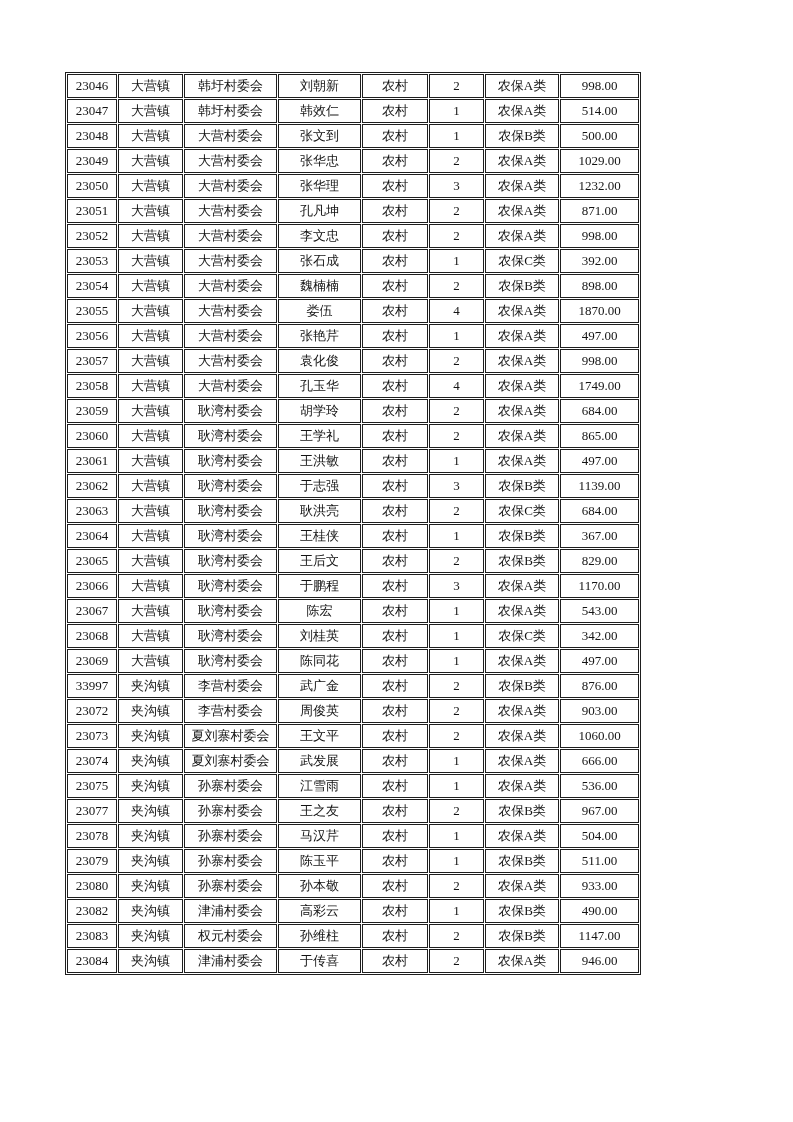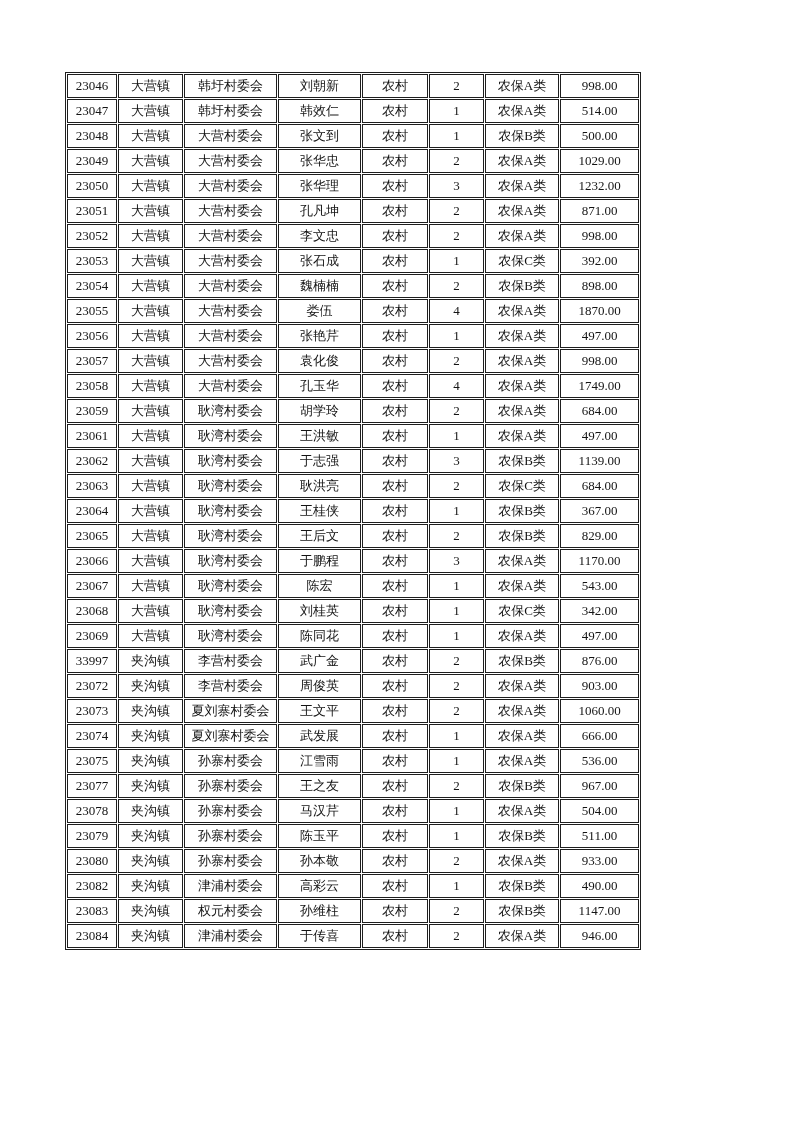--- a/index.html
+++ b/index.html
@@ -199,20 +199,30 @@
           <td>23059</td>
           <td>大营镇</td>
           <td>耿湾村委会</td>
           <td>胡学玲</td>
           <td>农村</td>
           <td>2</td>
           <td>农保A类</td>
           <td>684.00</td>
         </tr>
         <tr>
+          <td>23060</td>
+          <td>大营镇</td>
+          <td>耿湾村委会</td>
+          <td>王学礼</td>
+          <td>农村</td>
+          <td>2</td>
+          <td>农保A类</td>
+          <td>865.00</td>
+        </tr>
+        <tr>
           <td>23061</td>
           <td>大营镇</td>
           <td>耿湾村委会</td>
           <td>王洪敏</td>
           <td>农村</td>
           <td>1</td>
           <td>农保A类</td>
           <td>497.00</td>
         </tr>
         <tr>

